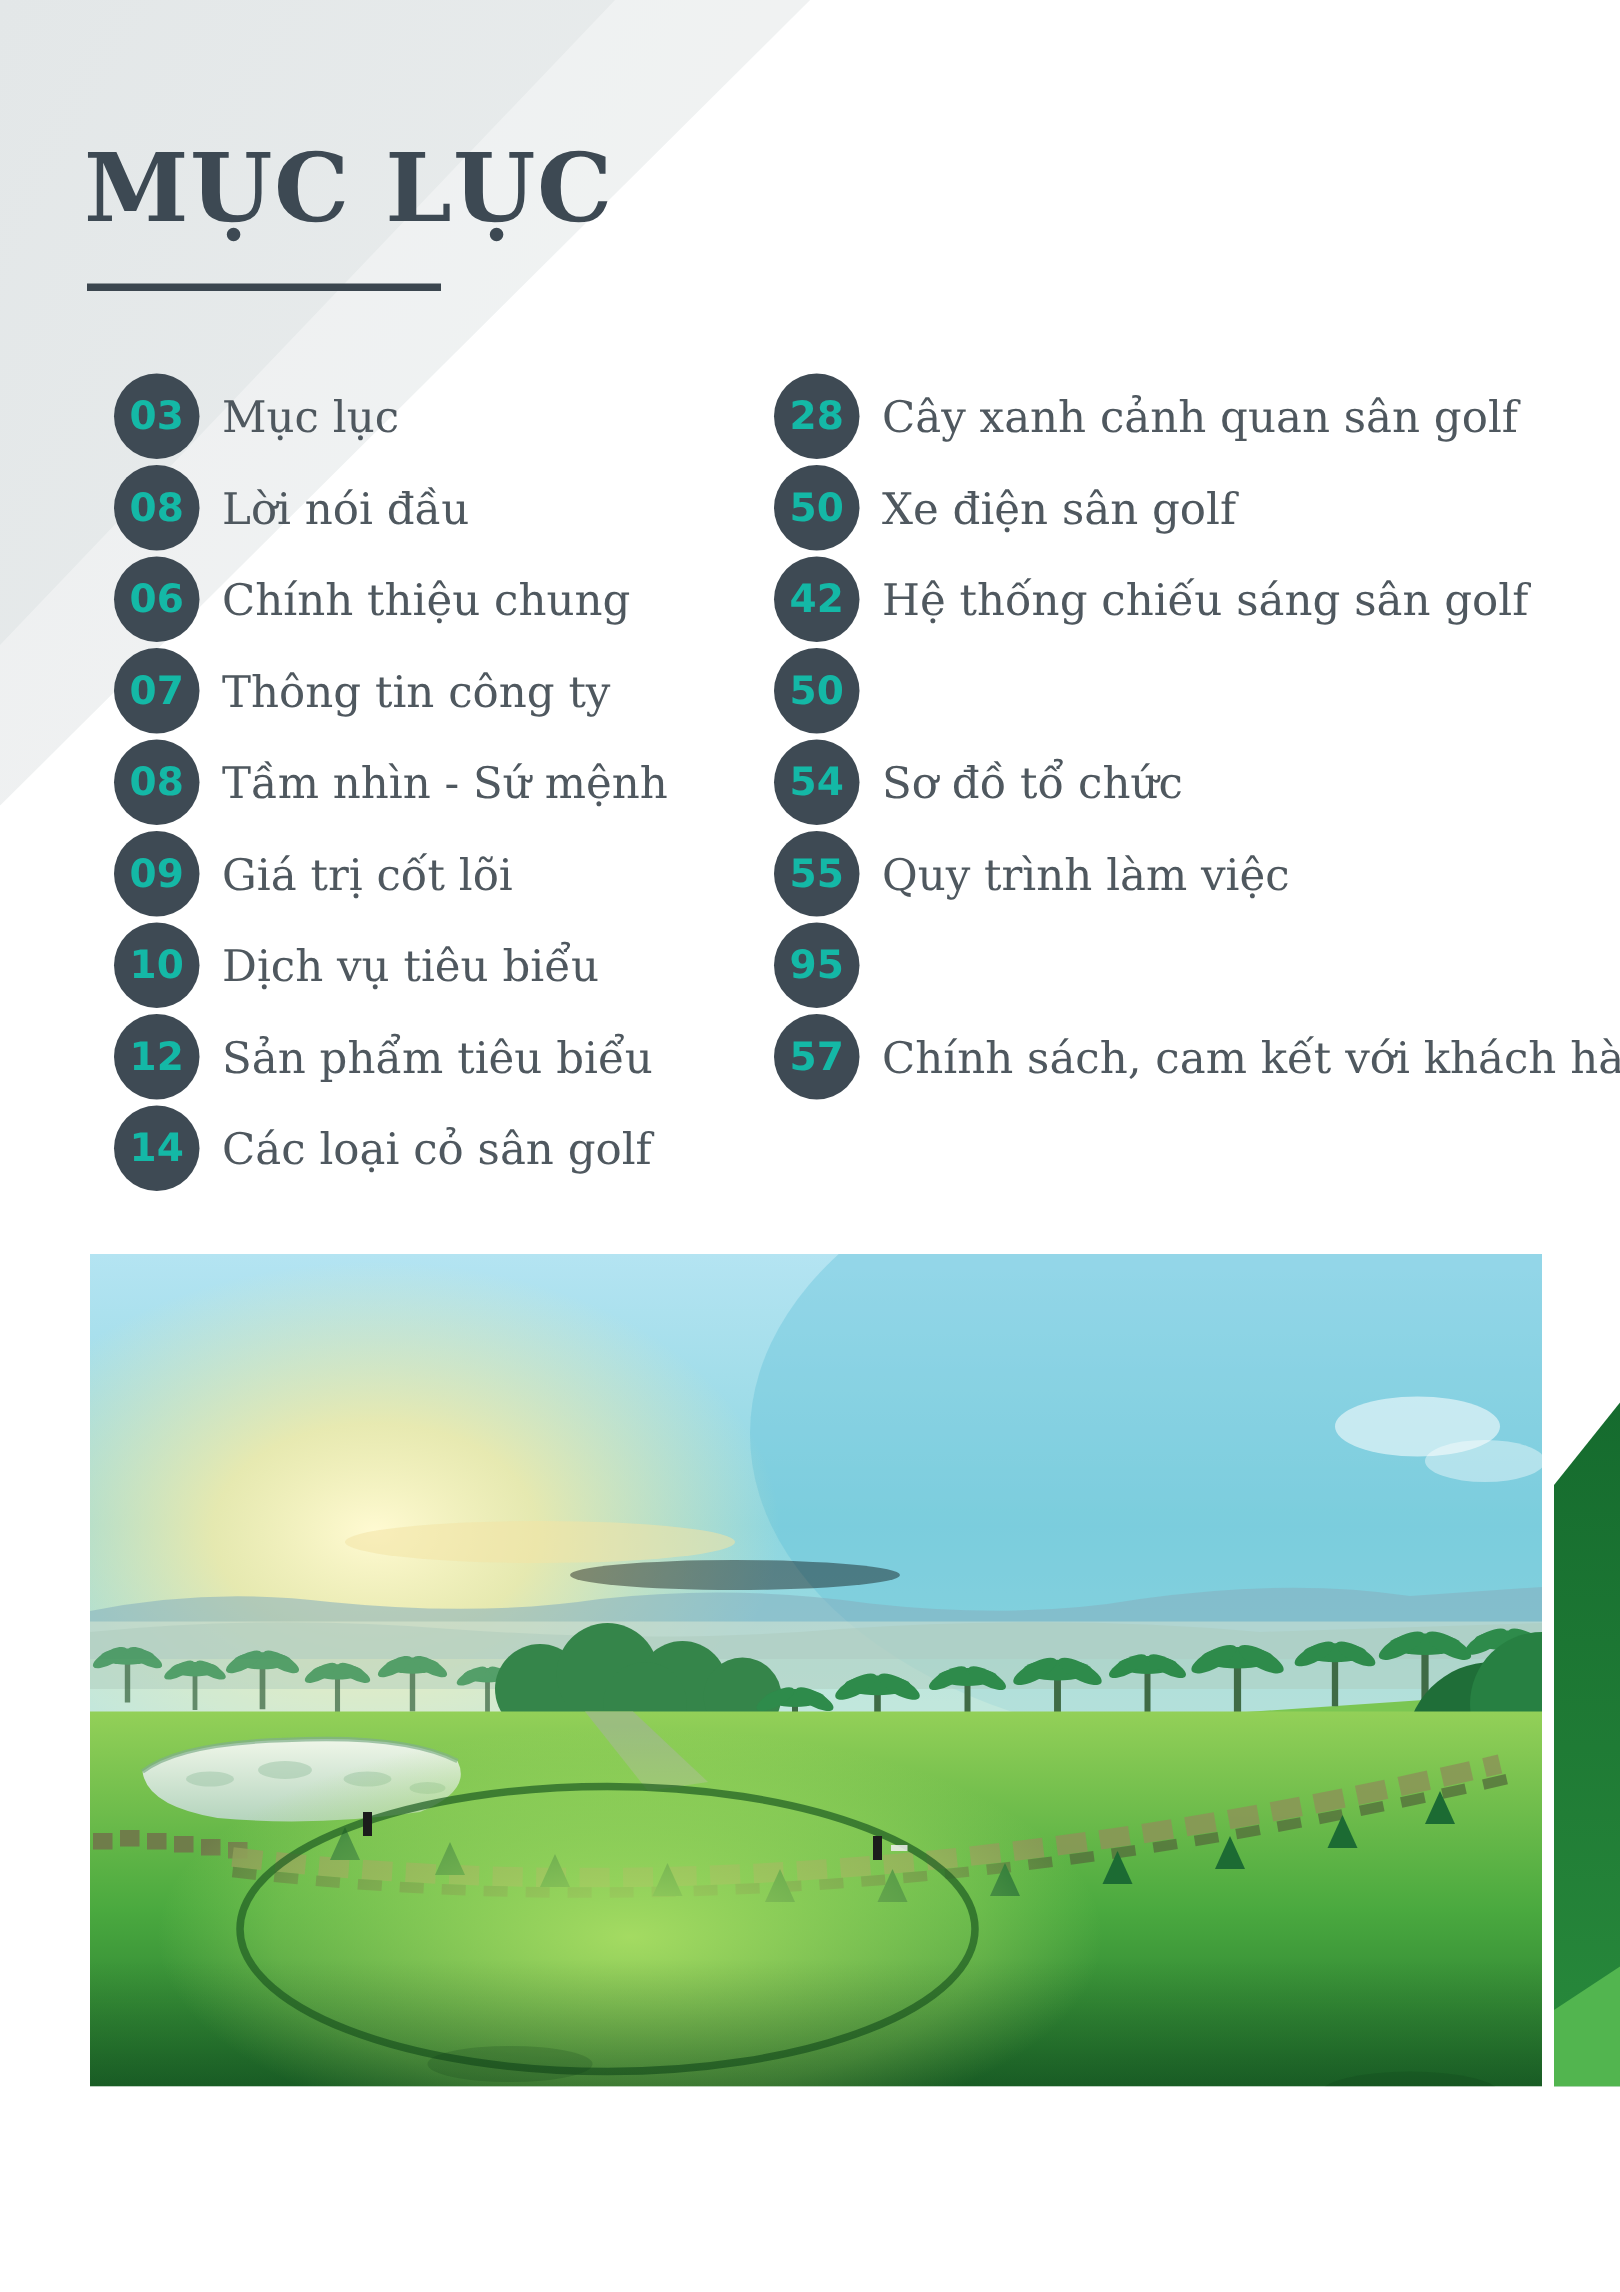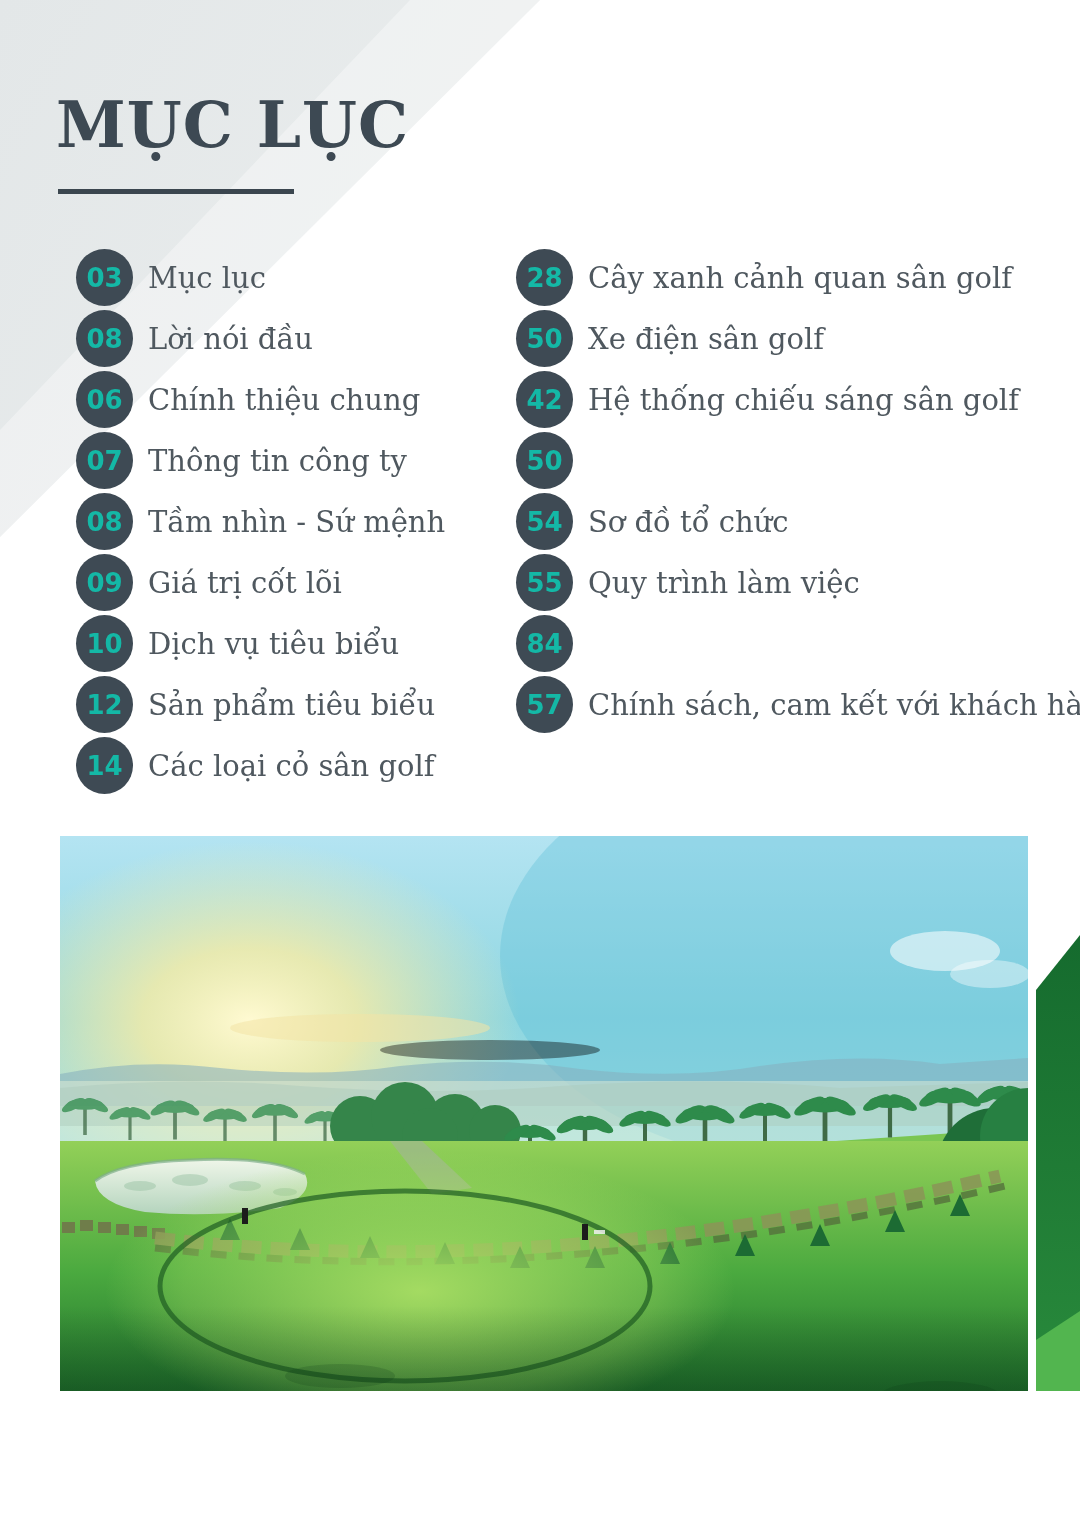--- a/index.html
+++ b/index.html
@@ -151,21 +151,21 @@
       <span class="num-badge">54</span>
       <span class="toc-label">Sơ đồ tổ chức</span>
     </li>
 
     <li class="toc-item">
       <span class="num-badge">55</span>
       <span class="toc-label">Quy trình làm việc</span>
     </li>
 
     <li class="toc-item">
-      <span class="num-badge">84</span>
+      <span class="num-badge">95</span>
     </li>
 
     <li class="toc-item">
       <span class="num-badge">57</span>
       <span class="toc-label">Chính sách, cam kết với khách hàng</span>
     </li>
   </ul>
 
   <figure class="photo">
     <svg viewBox="0 0 968 637" xmlns="http://www.w3.org/2000/svg" role="img" aria-label="Golf course landscape at sunrise with pond, palm trees and large grass mound">

